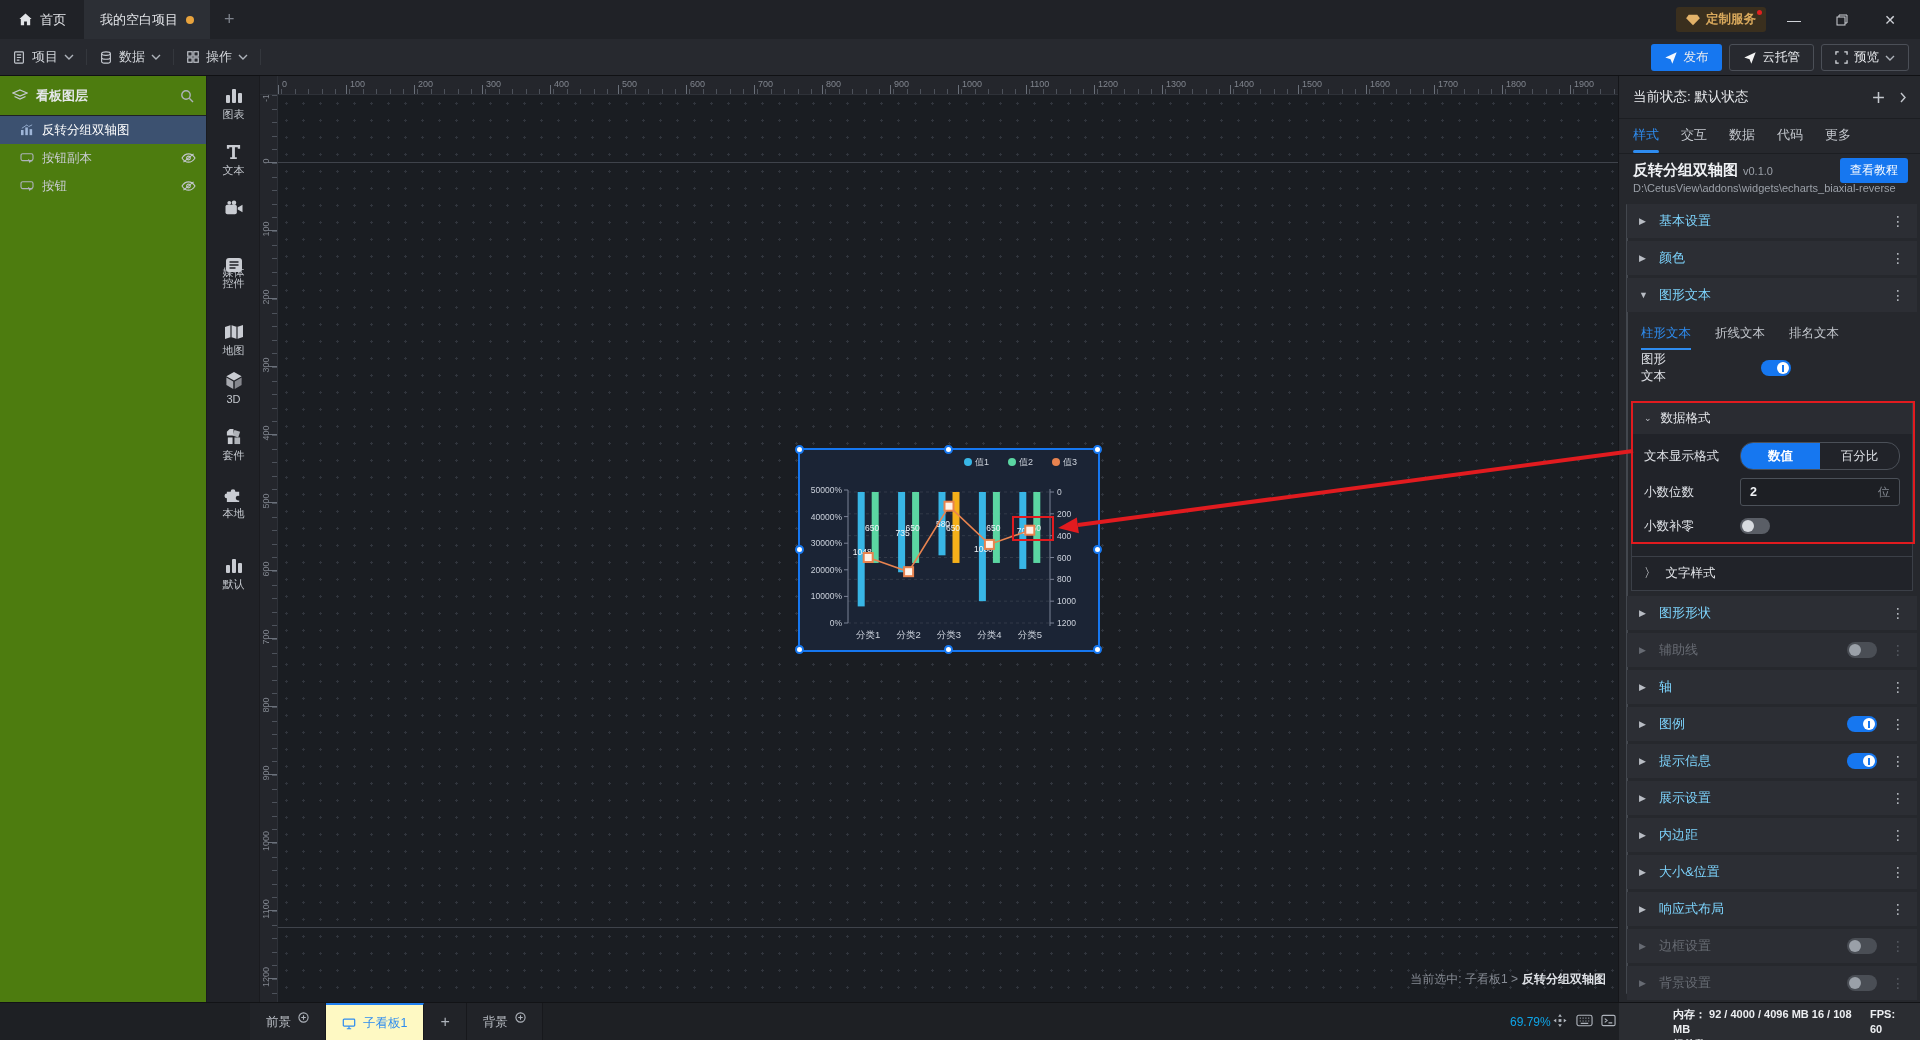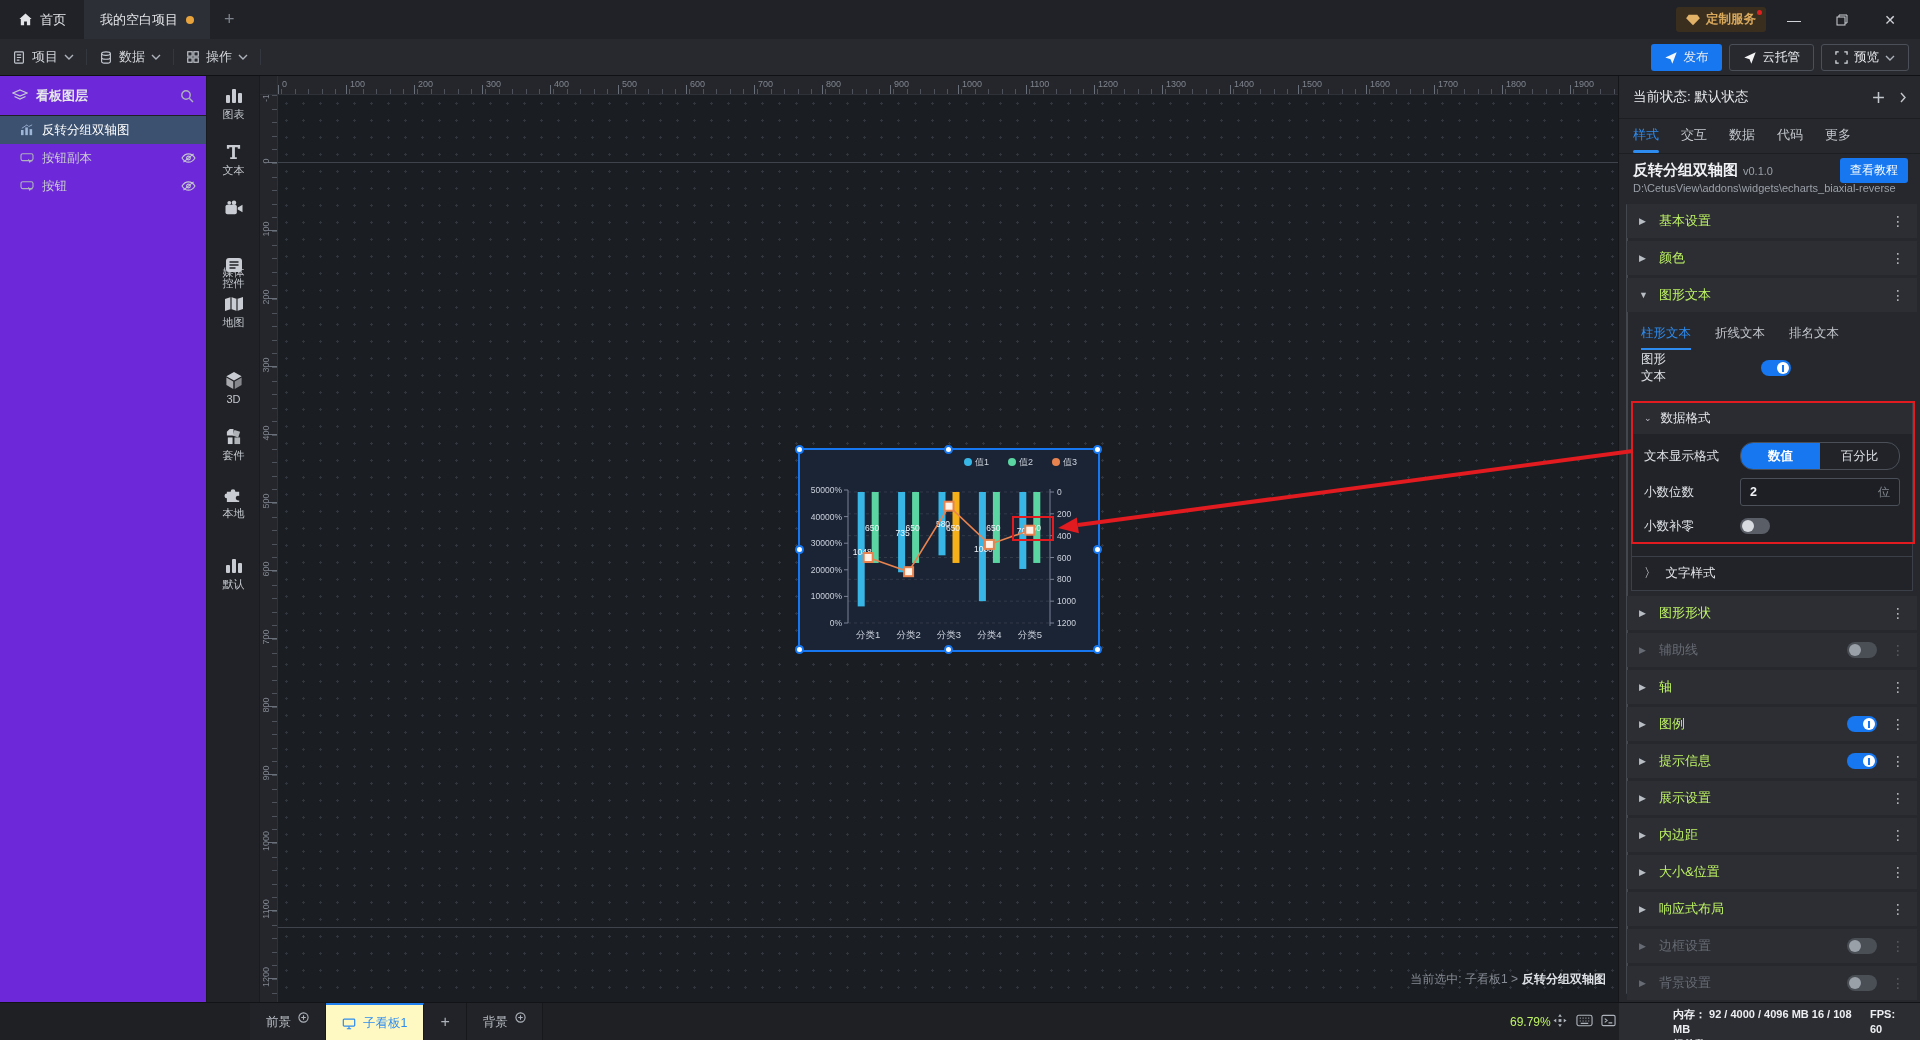--- a/index.html
+++ b/index.html
@@ -21,21 +21,21 @@
   
   .menubar { position:absolute; left:0; top:39px; width:1920px; height:37px; background:#27292f; border-bottom:1px solid #101114; display:flex; align-items:center; }
   .menu-btn { display:flex; align-items:center; gap:6px; padding:0 12px; height:37px; color:#d3d6db; }
   .menu-sep { width:1px; height:16px; background:#34373d; }
   .menubar-right { position:absolute; right:11px; top:5px; display:flex; gap:7px; }
   .btn { display:flex; align-items:center; gap:6px; height:27px; padding:0 13px; border-radius:3px; font-size:12.5px; color:#e8eaee; }
   .btn.primary { background:#1677f0; }
   .btn.ghost { border:1px solid #4b4f57; background:transparent; }
 
   
-  .layers { position:absolute; left:0; top:76px; width:207px; height:926px; background:#6d28d9; border-right:1px solid #1a1b1f; }
+  .layers { position:absolute; left:0; top:76px; width:207px; height:926px; background:#4d7c0f; border-right:1px solid #1a1b1f; }
   .layers-head { display:flex; align-items:center; height:40px; padding:0 12px; gap:8px; border-bottom:1px solid #1f2125; }
   .layers-title { font-weight:bold; font-size:13px; color:#e5e7ea; flex:1; }
   .layer-item { display:flex; align-items:center; height:28px; padding:0 10px 0 20px; gap:8px; color:#c9ccd2; font-size:12.5px; }
   .layer-item.sel { background:#3c5170; color:#fff; }
   .layer-item .lbl { flex:1; white-space:nowrap; overflow:hidden; }
 
   
   .dock { position:absolute; left:207px; top:76px; width:53px; height:926px; background:#202227; border-right:1px solid #1a1b1f; }
   .dock-item { position:absolute; left:0; width:53px; display:flex; flex-direction:column; align-items:center; gap:3px; color:#c3c7cd; font-size:11px; }
 
@@ -76,21 +76,21 @@
   .insp-tab.active { color:#2e8cf0; }
   .insp-tab.active::after { content:""; position:absolute; left:50%; transform:translateX(-50%); bottom:0; width:26px; height:3px; background:#2e8cf0; border-radius:2px; }
   .insp-div2 { position:absolute; left:0; top:77px; width:302px; height:1px; background:#1c1e22; }
   .w-title { position:absolute; left:14px; top:85px; font-size:15px; font-weight:bold; color:#f0f2f5; }
   .w-ver { font-size:11px; color:#9ba0a8; font-weight:normal; margin-left:5px; }
   .tut-btn { position:absolute; right:12px; top:82px; height:25px; padding:0 10px; background:#1677f0; color:#fff; font-size:12px; border-radius:3px; display:flex; align-items:center; }
   .w-path { position:absolute; left:14px; top:106px; width:280px; font-size:11px; color:#9ba0a8; white-space:nowrap; }
   .sections { position:absolute; left:8px; top:128px; width:290px; }
   .sec-head { height:34px; margin-bottom:3px; background:#2c2e34; display:flex; align-items:center; padding:0 8px 0 12px; gap:10px; }
   .sec-head .arr { font-size:9px; color:#b9bdc4; width:10px; }
-  .sec-head .lbl { flex:1; font-size:13px; color:#bef264; }
+  .sec-head .lbl { flex:1; font-size:13px; color:#7dd3fc; }
   .sec-head .dots-v { color:#b9bdc4; font-size:14px; padding:0 4px; letter-spacing:0; }
   .sec-head.disabled .lbl, .sec-head.disabled .arr { color:#676b73; }
   .sec-head.disabled .dots-v { color:#565a61; }
   .toggle { position:relative; width:30px; height:16px; border-radius:9px; background:#5a5e66; }
   .toggle .knob { position:absolute; top:2px; left:2px; width:12px; height:12px; border-radius:50%; background:#d8dbe0; }
   .toggle.on { background:#1677f0; }
   .toggle.on .knob { left:16px; background:#fff; }
   .toggle.on .knob::after { content:""; position:absolute; left:5px; top:2.5px; width:2px; height:7px; background:#1677f0; }
   .toggle.dim { background:#4a4e55; } .toggle.dim .knob { background:#9aa0a8; }
   
@@ -115,21 +115,21 @@
   .sp-foot { position:absolute; left:0; bottom:0; width:100%; height:34px; border-top:1px solid #3b3f47; display:flex; align-items:center; gap:9px; padding:0 12px; font-size:12.5px; color:#e3e5e9; }
   .insp-redbox { position:absolute; left:1631px; top:401px; width:284px; height:143px; border:2px solid #e11b1f; z-index:60; pointer-events:none; }
 
   
   .bottombar { position:absolute; left:0; top:1002px; width:1920px; height:38px; background:#1e2024; border-top:1px solid #121316; }
   .bb-tabs { position:absolute; left:250px; top:0; height:38px; display:flex; align-items:stretch; }
   .bb-tab { display:flex; align-items:center; gap:7px; padding:0 16px; color:#b9bdc4; font-size:12.5px; position:relative; background:#212328; border-right:1px solid #17181c; }
   .bb-tab .cplus { position:relative; top:-5px; }
   .bb-tab.active { background:#fef9c3; border-top:2px solid #2080f0; color:#2e8cf0; }
   .bb-plus { display:flex; align-items:center; padding:0 16px; color:#aeb3bb; font-size:16px; background:#212328; border-right:1px solid #17181c; }
-  .bb-zoom { position:absolute; left:1510px; top:12px; font-size:12px; color:#bef264; }
+  .bb-zoom { position:absolute; left:1510px; top:12px; font-size:12px; color:#0ea5e9; }
   .bb-icons { position:absolute; left:1552px; top:10px; display:flex; gap:8px; color:#aeb3bb; }
   .stats { position:absolute; left:1619px; top:0; width:301px; height:38px; background:#2b2d32; padding:4px 10px 0 10px; font-size:11px; font-weight:bold; color:#eceef1; }
   .stats .row { display:flex; justify-content:space-between; line-height:15px;padding-left:44px; }
 
   .icon { display:inline-flex; align-items:center; justify-content:center; }
   svg { display:block; }
 </style>
 </head>
 <body>
 
@@ -351,21 +351,21 @@
         </div>
         <div class="dock-item" style="top: 181px;">
           <span class="icon">
             <svg width="18" height="16" viewBox="0 0 18 16" fill="#c9ccd2">
               <rect x="1" y="1" width="16" height="14" rx="3"></rect>
               <path d="M4.5 5h9M4.5 8h9M4.5 11h6" stroke="#202227" stroke-width="1.4"></path>
             </svg>
           </span>
           <span>控件</span>
         </div>
-        <div class="dock-item" style="top: 220px;">
+        <div class="dock-item" style="top: 248px;">
           <span class="icon">
             <svg width="20" height="16" viewBox="0 0 20 16" fill="#c9ccd2">
               <path d="M1 3 7 1l6 2 6-2v12l-6 2-6-2-6 2Z"></path>
               <path d="M7 1v12M13 3v12" stroke="#202227" stroke-width="1.2"></path>
             </svg>
           </span>
           <span>地图</span>
         </div>
         <div class="dock-item" style="top: 295px;">
           <span class="icon">

